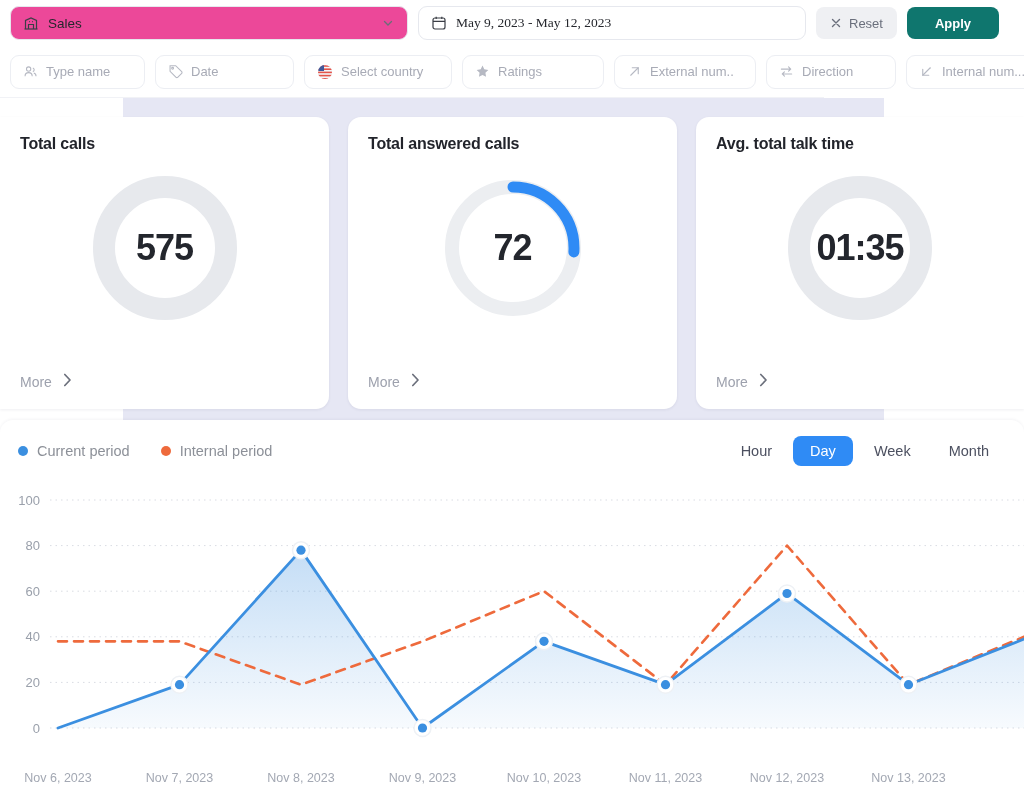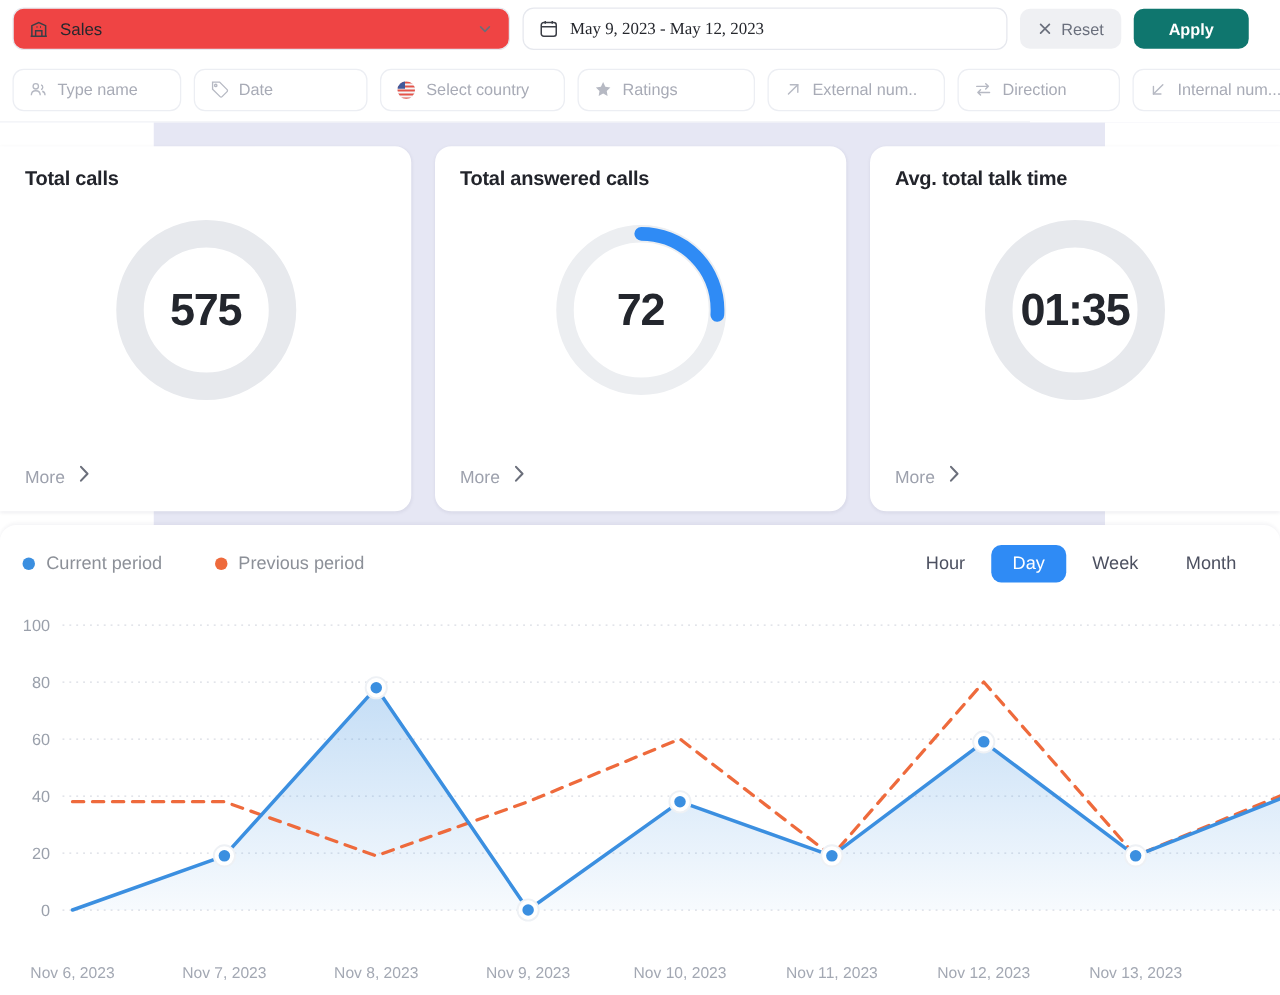--- a/index.html
+++ b/index.html
@@ -12,21 +12,21 @@
   .app { position: relative; width: 1024px; height: 796px; background:#fff; }
 
   
   .topbar {
     position:absolute; left:0; top:0; width:1024px; height:46px;
     background:#fff; display:flex; align-items:center; gap:10px;
     padding: 0 10px;
   }
   .select-box {
     flex: 0 0 398px; height:34px; border:1px solid #e6e8ee; border-radius:9px;
-    display:flex; align-items:center; padding: 0 12px; gap:9px; background:#ef4444;
+    display:flex; align-items:center; padding: 0 12px; gap:9px; background:#ec4899;
   }
   .select-box .lbl { font-size:13.5px; color:#25272d; flex:1; }
   .date-box {
     flex: 0 0 388px; height:34px; border:1px solid #e6e8ee; border-radius:9px;
     display:flex; align-items:center; padding:0 12px; gap:9px; background:#fff;font-family:Liberation Serif, serif;
   }
   .date-box .lbl { font-size:13.5px; color:#25272d; }
   .reset-btn {
     height:32px; border-radius:8px; background:#eff0f3; border:none;
     display:flex; align-items:center; gap:7px; padding:0 14px;
@@ -92,21 +92,21 @@
   
   .chart-panel {
     position:absolute; left:0; top:420px; width:1024px; height:376px;
     background:#fff; border-radius:13px 13px 0 0;
     box-shadow: 0 -1px 3px rgba(30,35,70,.05);
   }
   .chart-head {
     position:absolute; left:0; top:0; width:1024px; height:62px;
     display:flex; align-items:center; padding:0 18px;
   }
-  .legend { display:flex; align-items:center; gap:42px; }
+  .legend { display:flex; align-items:center; gap:31px; }
   .legend-item { display:flex; align-items:center; gap:9px; font-size:14.5px; color:#8c9098; }
   .dot { width:10px; height:10px; border-radius:50%; flex:none; }
   .periods { margin-left:auto; display:flex; align-items:center; gap:4px; }
   .period {
     font-size:14.5px; color:#4c5060; padding:7px 17px; border-radius:8px; cursor:pointer;
     background:transparent; border:none; font-family:inherit;
   }
   .period.active { background:#2f8bf5; color:#fff; }
 
   .plot { position:absolute; left:0; top:62px; width:1024px; height:314px; }
@@ -318,21 +318,21 @@
   <div class="chart-panel">
 
     <div class="chart-head">
       <div class="legend">
         <div class="legend-item">
           <span class="dot" id="legend-dot-0" style="background: rgb(59, 143, 224);"></span>
           <span>Current period</span>
         </div>
         <div class="legend-item">
           <span class="dot" id="legend-dot-1" style="background: rgb(238, 106, 60);"></span>
-          <span>Previous period</span>
+          <span>Internal period</span>
         </div>
       </div>
       <div class="periods" id="period-group">
           <button class="period">Hour</button>
           <button class="period active" style="background: rgb(47, 139, 245);">Day</button>
           <button class="period">Week</button>
           <button class="period">Month</button>
         </div>
     </div>
 

